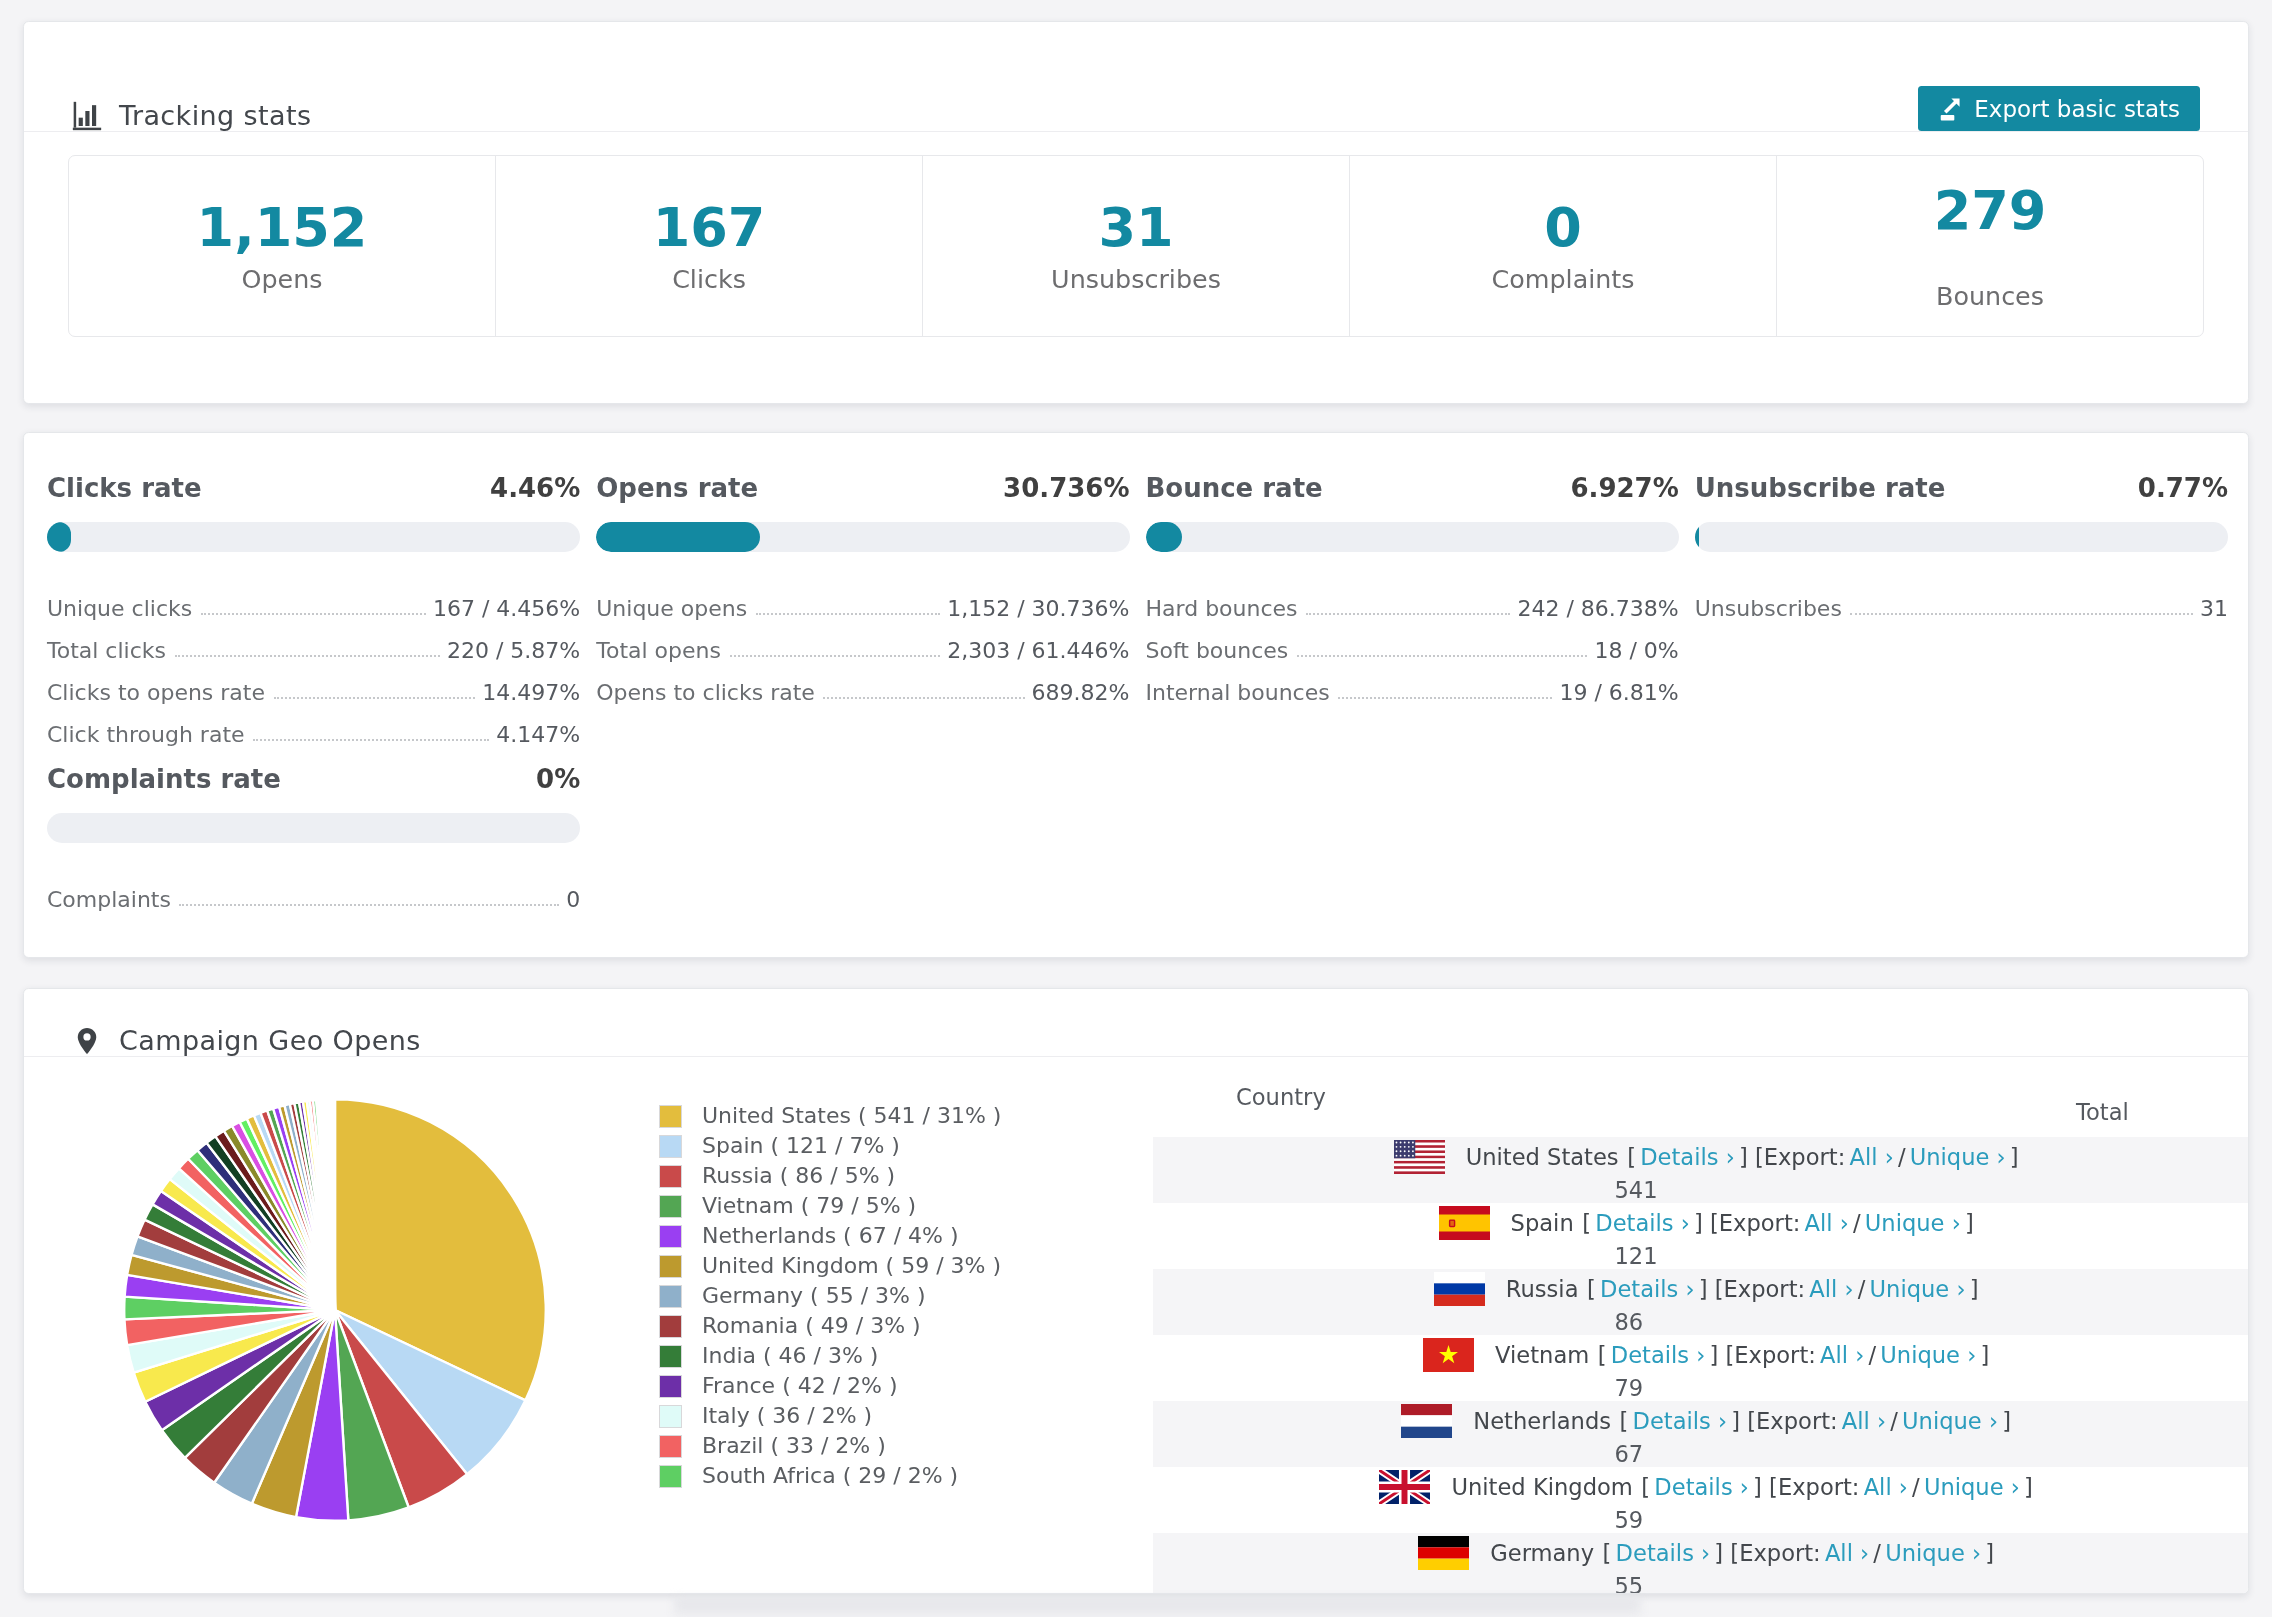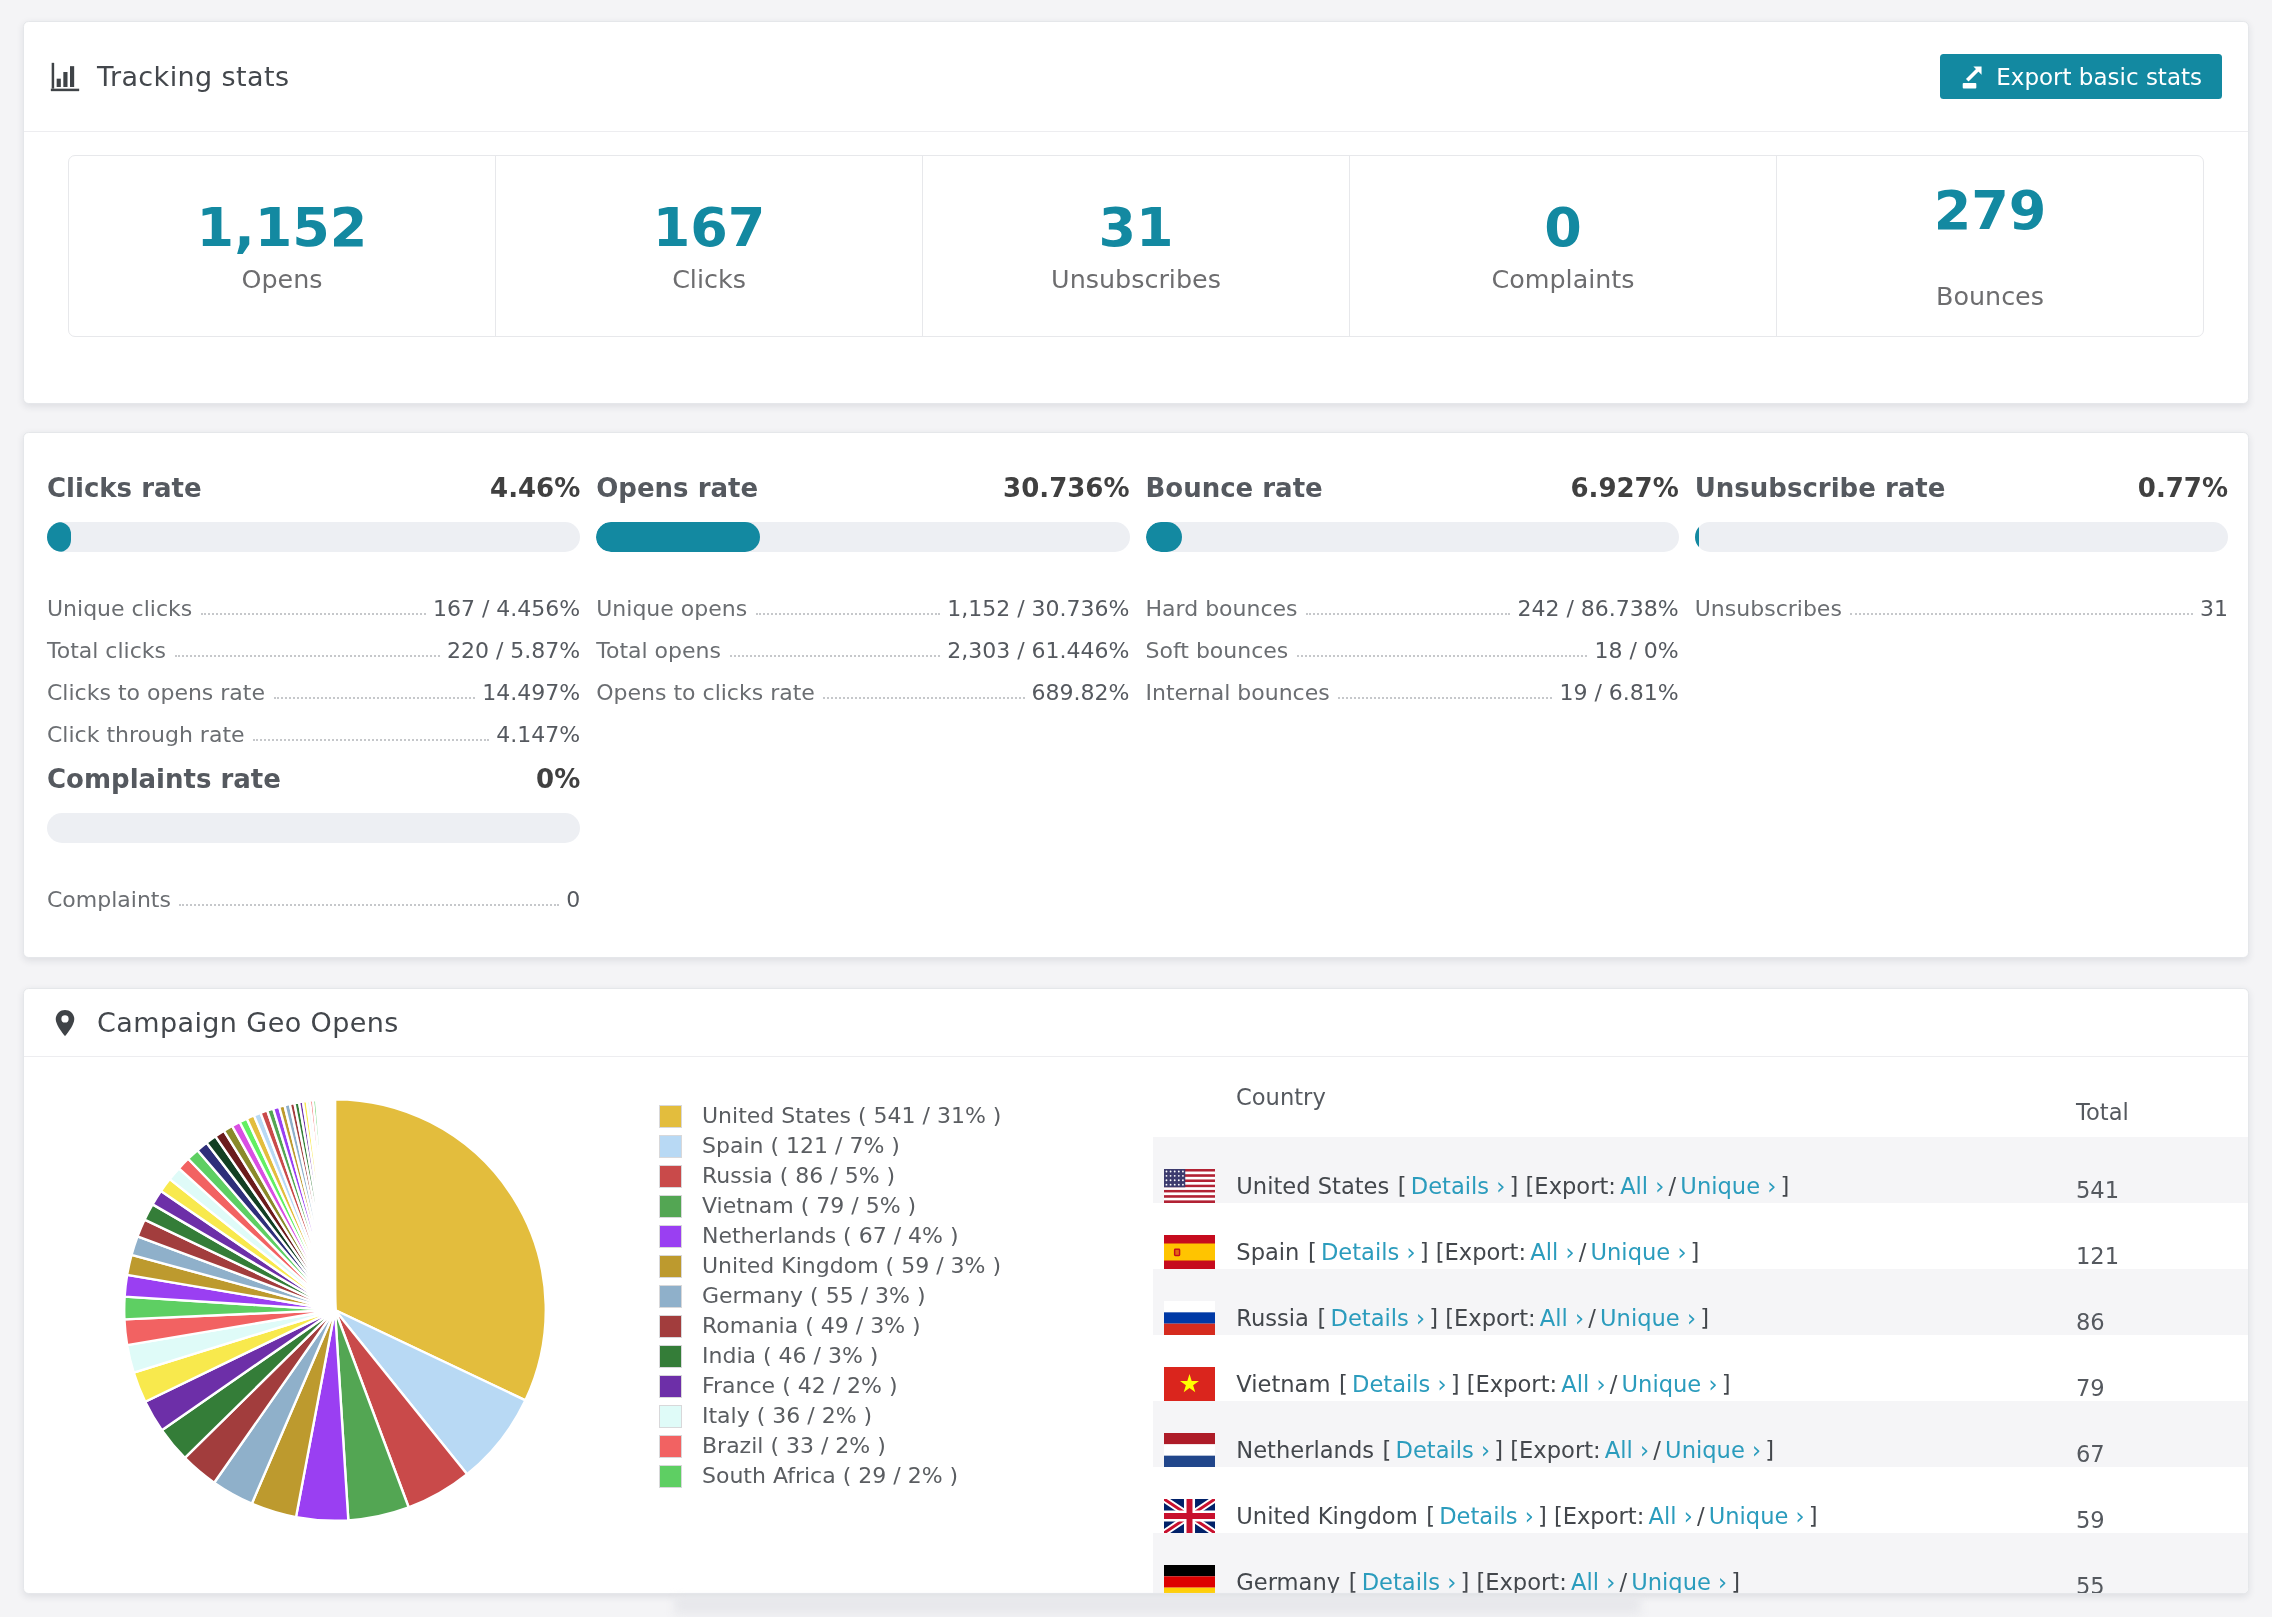--- a/index.html
+++ b/index.html
@@ -17,22 +17,22 @@
     border:0.7px solid #e5e7ea;
     border-radius:5.6px;
     box-shadow:0 2.8px 7px rgba(40,50,70,0.10);
   }
   #card1 { top:21px;  height:383px; }
   #card2 { top:432px; height:526px; }
   #card3 { top:988px; height:606px; overflow:hidden; }
 
   
   .card-head {
-    display:flex; align-items:center;
-    padding:0 26px; height:110px;
+    display:flex; align-items:flex-end;
+    padding:0 48px; height:110px;
     border-bottom:0.7px solid #ededf0;
   }
   #card3 .card-head { height:68px; }
   .head-title { display:flex; align-items:center; gap:17px; }
   .head-title .ttl { font-size:27px; color:#43474c; letter-spacing:0.4px; }
   .head-icon { width:30px; height:30px; flex:0 0 auto; }
   .spacer { flex:1; }
 
   .btn-export {
     display:flex; align-items:center; gap:11.3px;
@@ -100,21 +100,21 @@
   .swatch {
     width:23px; height:23px; flex:0 0 auto;
     border:1.4px solid #d8d8da; margin-right:20px;
   }
   .legend-text { font-size:22px; color:#5a5d61; white-space:nowrap; }
 
   .geo-table { flex:1; font-size:22.6px; }
   .thead { display:flex; align-items:center; height:80px; color:#55595f; }
   .th-country { flex:1; padding-left:83px; }
   .th-total { width:172px;margin-top:29px; }
-  .trow { display:flex; align-items:flex-end; height:66px; }
+  .trow { display:flex; align-items:center; height:66px;flex-direction:column; }
   .trow.striped { background:#f5f5f7; }
   .tname { flex:1; display:flex; align-items:center; padding-left:11.3px; color:#43474c; white-space:nowrap; }
   .ttotal { width:172px; color:#55595f; }
   .flagwrap { width:51px; height:34px; flex:0 0 auto; margin-right:21px; display:inline-flex; }
   .flagwrap svg { width:51px; height:34px; }
   .cname { margin-right:8.5px; }
   .plain { color:#43474c; }
   a.lnk { color:#2b9cbd; text-decoration:none; cursor:pointer; margin:0 4.2px; }
 
   .below-fold-shadow {

